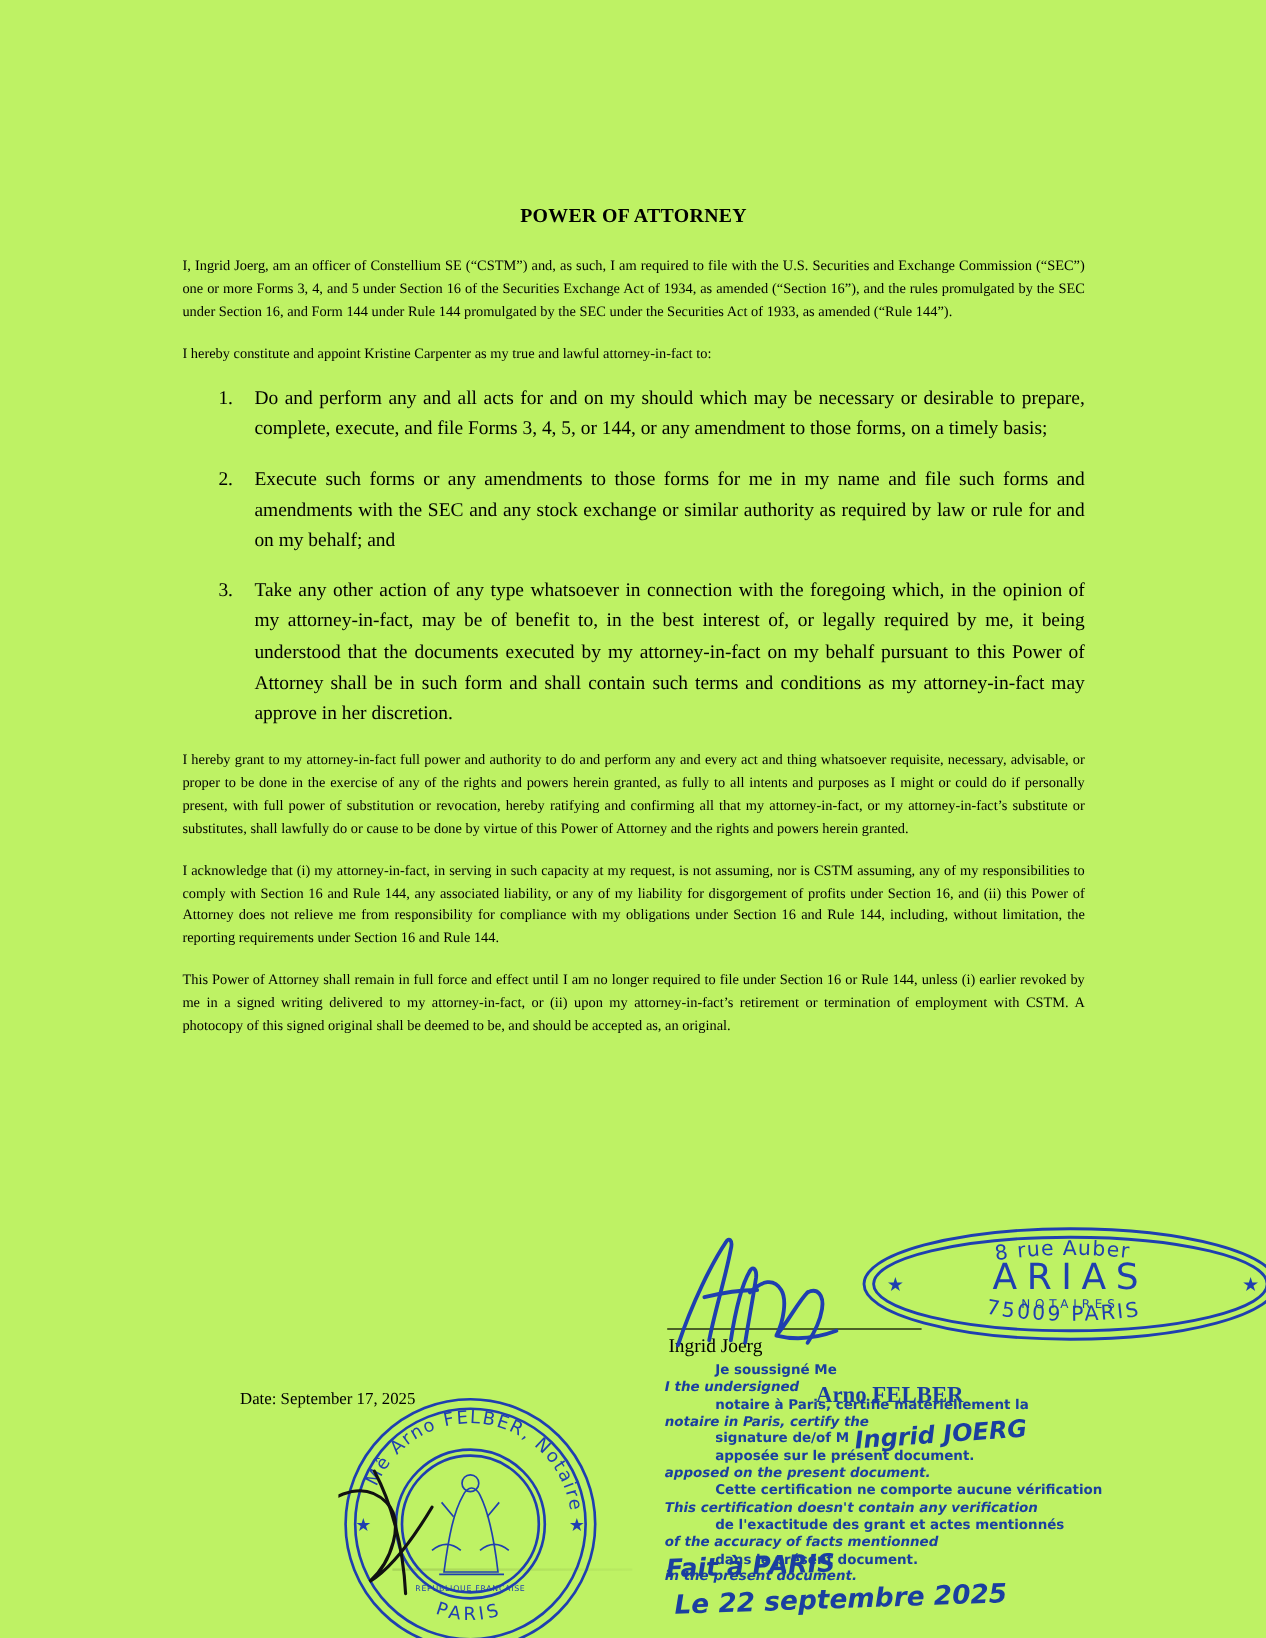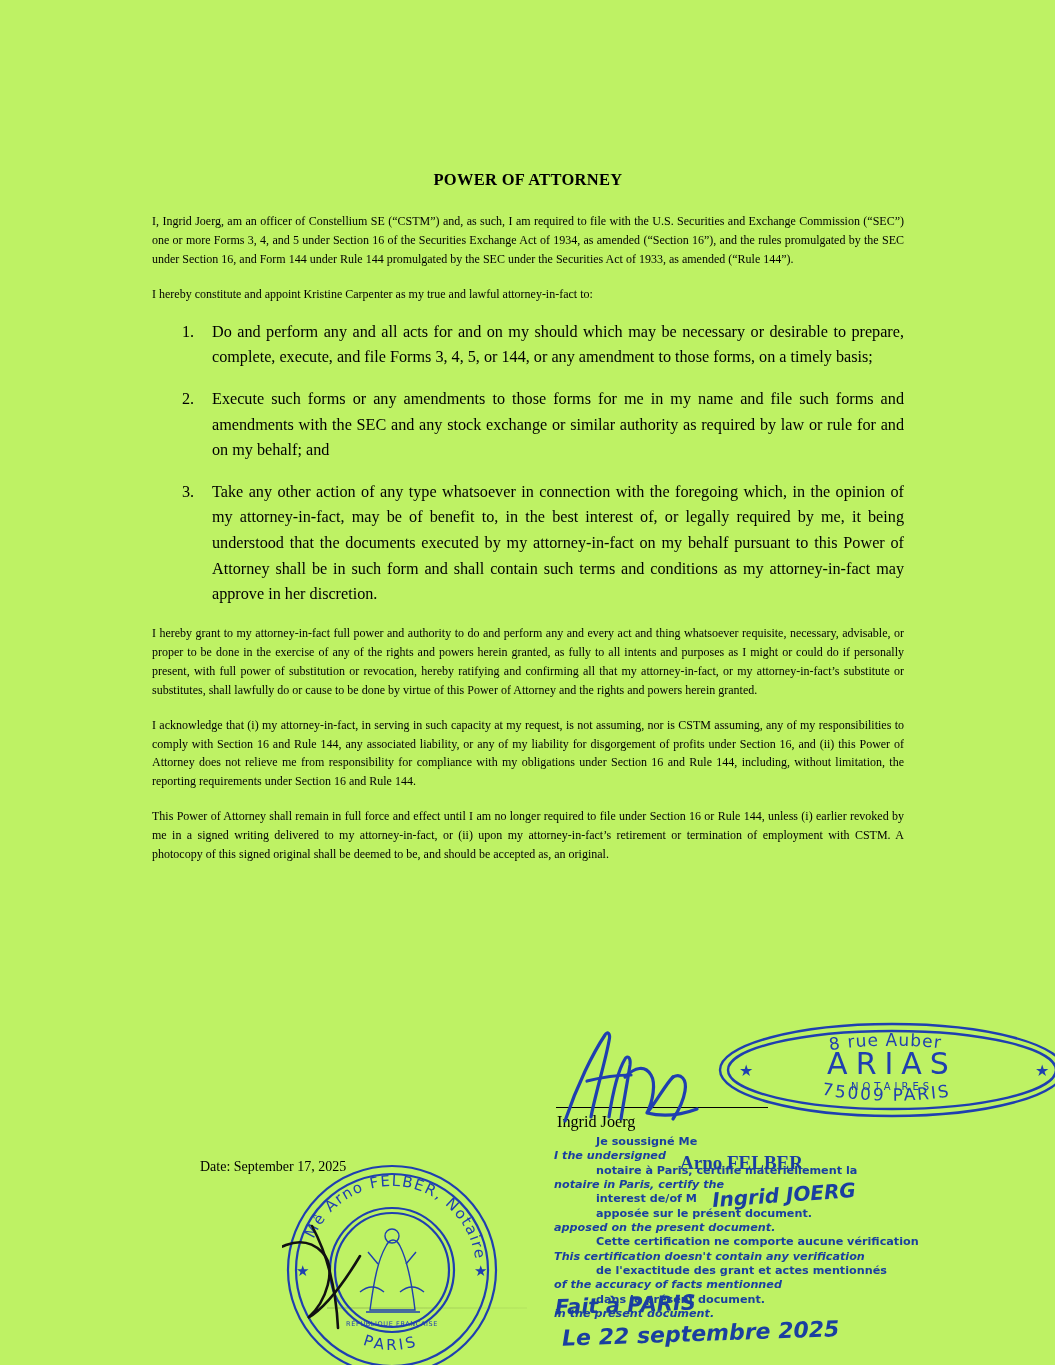--- a/index.html
+++ b/index.html
@@ -295,21 +295,21 @@
           <path d="M30 66 C44 92, 54 128, 56 168"></path>
         </g>
       </svg>
     </div>
 
     <div class="cert-block">
       <div class="line fr">Je soussigné Me</div>
       <div class="line en">I the undersigned</div>
       <div class="line fr">notaire à Paris, certifie matériellement la</div>
       <div class="line en">notaire in Paris, certify the</div>
-      <div class="line fr">interest de/of M</div>
+      <div class="line fr">signature de/of M</div>
       <div class="line fr">apposée sur le présent document.</div>
       <div class="line en">apposed on the present document.</div>
       <div class="line fr">Cette certification ne comporte aucune vérification</div>
       <div class="line en">This certification doesn't contain any verification</div>
       <div class="line fr">de l'exactitude des grant et actes mentionnés</div>
       <div class="line en">of the accuracy of facts mentionned</div>
       <div class="line fr">dans le présent document.</div>
       <div class="line en">in the present document.</div>
     </div>
 

